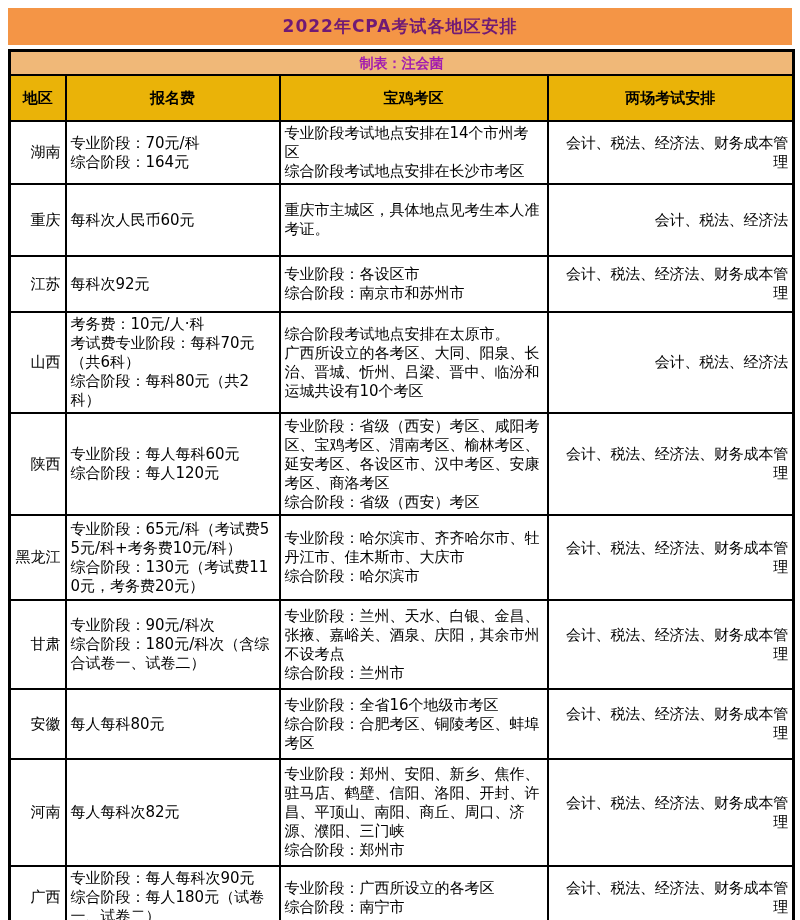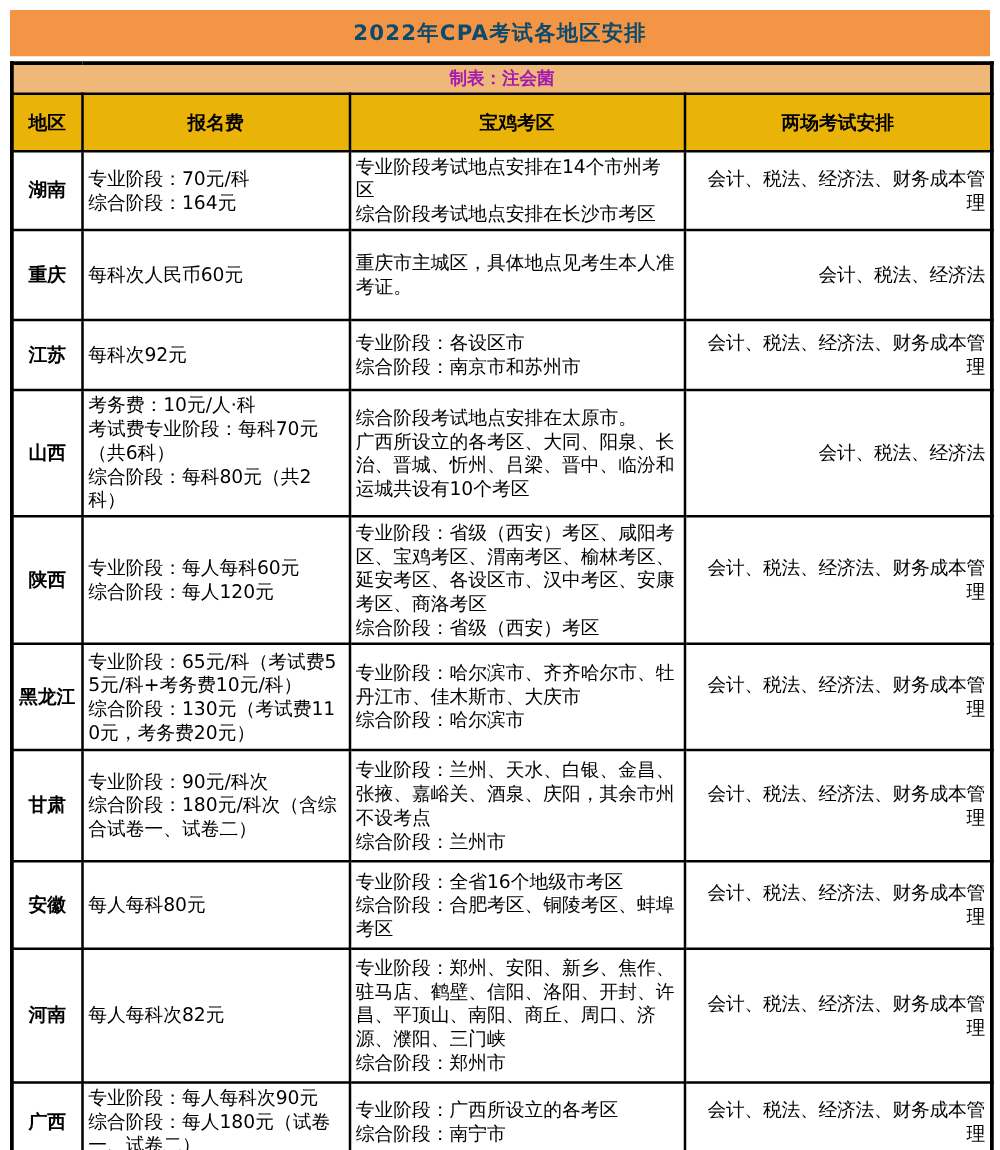--- a/index.html
+++ b/index.html
@@ -6,21 +6,21 @@
   body{
     width:800px;height:920px;background:#ffffff;
     font-family:"DejaVu Sans","Liberation Sans",sans-serif;
     color:#000;
     -webkit-font-smoothing:none;
   }
   .page{padding:8px 8px 0 8px;box-sizing:border-box;}
   .title-bar{
     height:37px;background:#F49546;
     display:flex;align-items:center;justify-content:center;
-    color:#0c4a6e;font-weight:bold;font-size:17px;letter-spacing:1px;
+    color:#701a75;font-weight:bold;font-size:17px;letter-spacing:1px;
   }
   .gap{height:4px;}
   table.main{
     width:784px;border-collapse:collapse;table-layout:fixed;
     border:3px solid #000;
   }
   table.main td, table.main th{
     border:2px solid #000;
     vertical-align:middle;
     padding:2px 4px;
@@ -30,21 +30,21 @@
   }
   tr.subtitle-row td{
     height:20px;background:#F0B878;color:#a21caf;
     font-weight:bold;font-size:14px;text-align:center;
     padding:1px 0;line-height:18px;
   }
   tr.header-row th{
     height:40px;font-size:15px;font-weight:bold;text-align:center;
     background:#eab308;
   }
-  td.region{font-weight:bold;text-align:center;font-size:16px;padding:2px 1px;}
+  td.region{font-weight:normal;text-align:right;font-size:16px;padding:2px 1px;}
   td.fee, td.areas{text-align:left;white-space:pre-line;}
   td.subjects{text-align:right;font-size:14px;letter-spacing:-0.2px;}
   tr.footer-row td{
     height:24px;text-align:center;color:#A6A6A6;font-size:15px;
     padding:1px 0;
   }
   
   tbody tr:nth-child(1){height:58px;}
   tbody tr:nth-child(2){height:72px;}
   tbody tr:nth-child(3){height:56px;}

